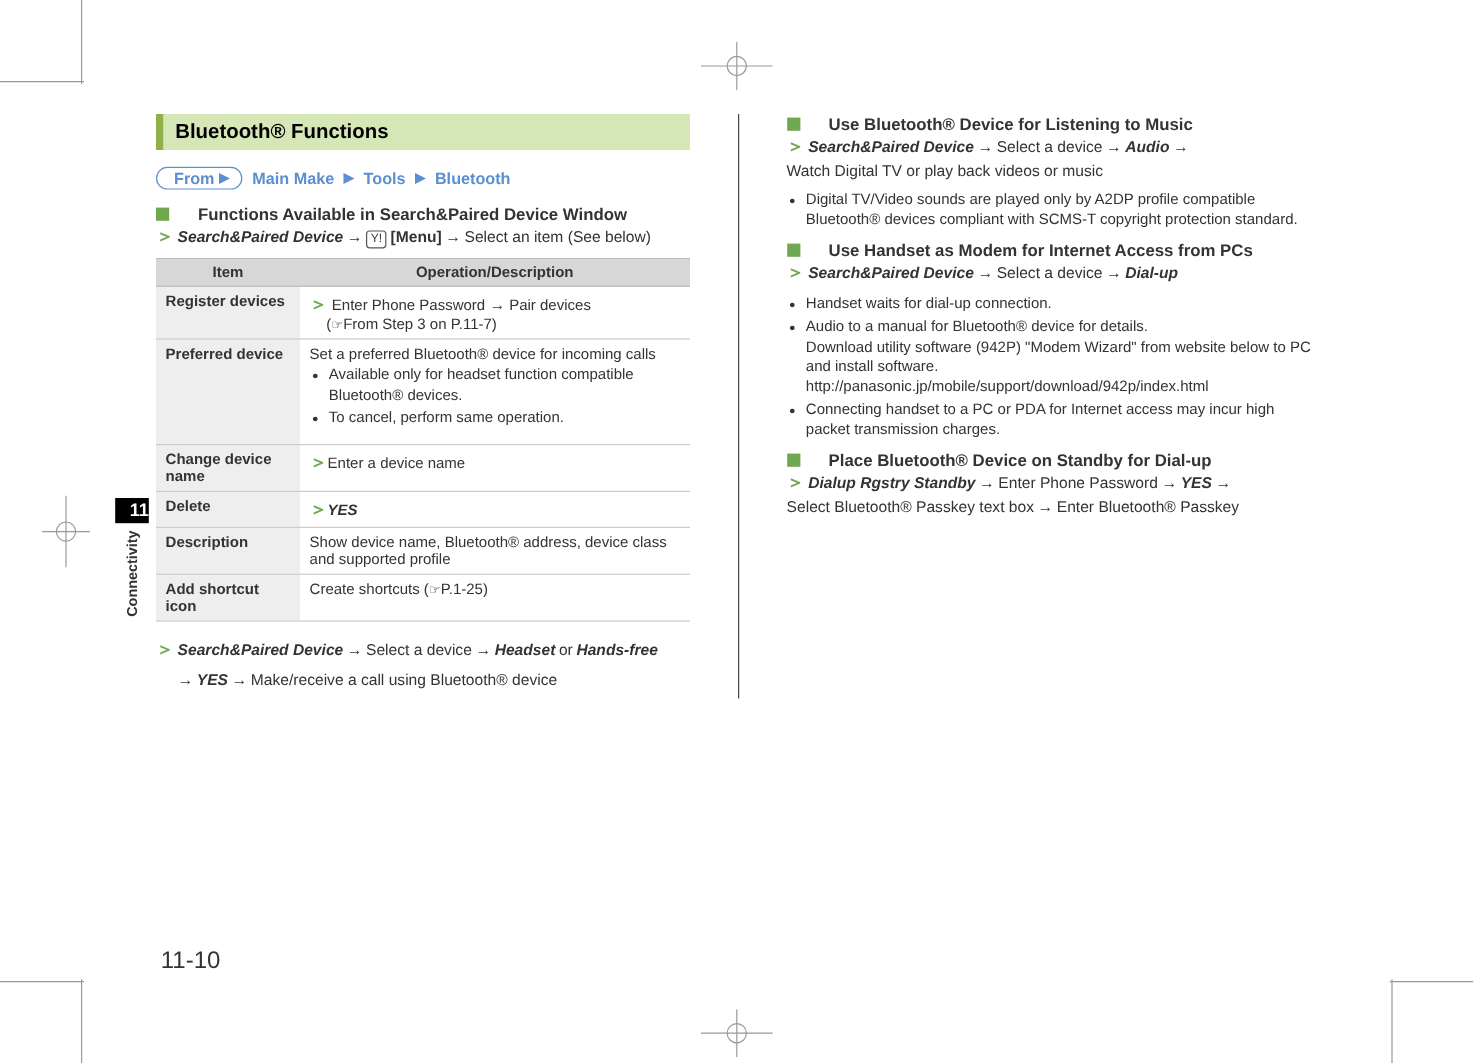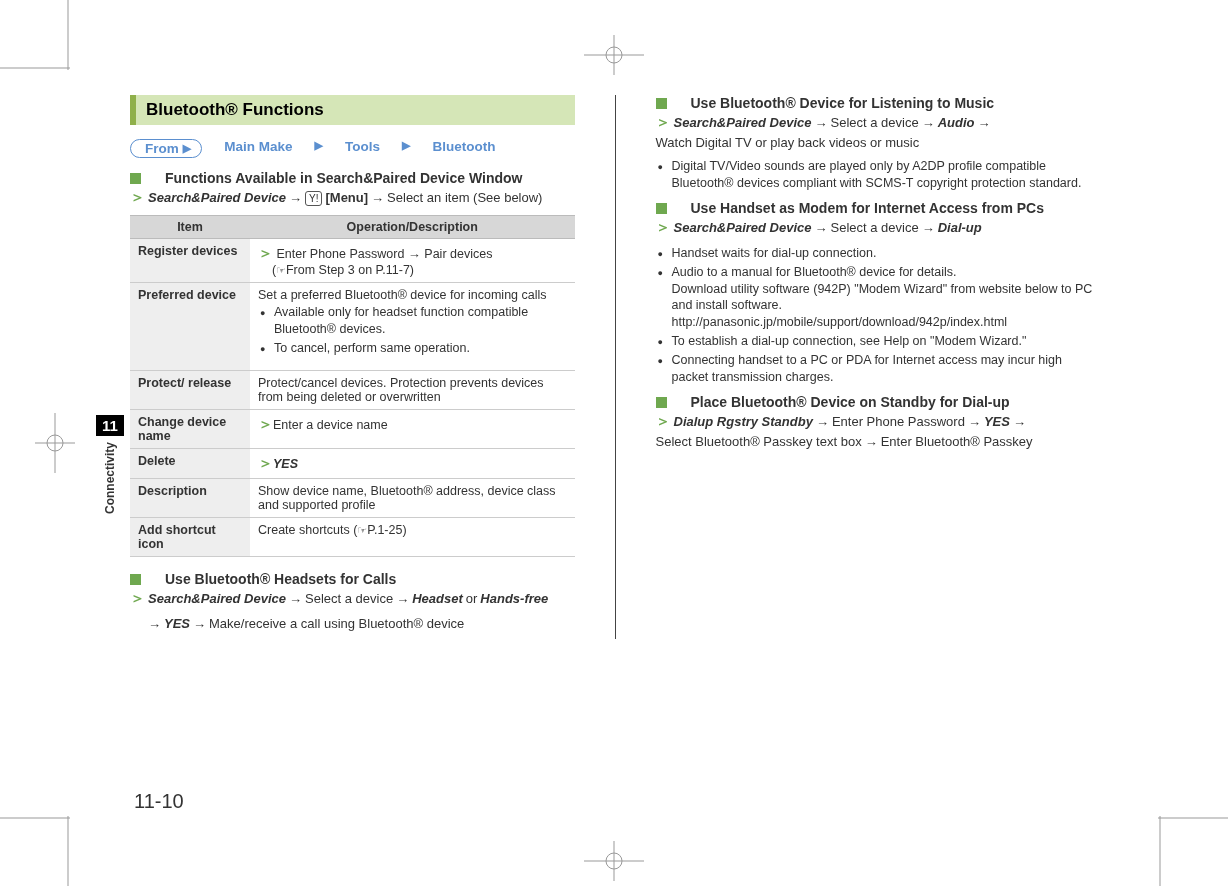--- a/index.html
+++ b/index.html
@@ -32,21 +32,22 @@
     background: #d5e6b7;
     border-left: 6px solid #8fb04a;
     padding: 5px 10px;
     font-weight: bold;
     font-size: 17px;
     color: #000000;
     margin-bottom: 14px;
   }
   .from-row {
     display: flex;
-    gap: 22px;
+    align-items: center;
+    gap: 8px;
     margin-bottom: 12px;
     font-size: 13.5px;
     font-weight: bold;
     color: #5b8fcf;
   }
   .from-badge {
     border: 1.5px solid #5b8fcf;
     border-radius: 12px;
     padding: 1px 10px 1px 14px;
     color: #5b8fcf;
@@ -116,21 +117,21 @@
   .bullet-list { list-style: none; padding-left: 2px; margin: 2px 0 8px 0; }
   .bullet-list li { position: relative; padding-left: 14px; margin-bottom: 2px; line-height: 1.35; font-size: 12.5px; }
   .bullet-list li::before { content: "●"; position: absolute; left: 0; font-size: 9px; top: 3px; }
   .indent { margin-left: 18px; }
   .hand-icon { font-size: 11px; }
   .side-tab {
     position: absolute;
     left: 96px;
     top: 415px;
     width: 28px;
-    text-align: center;
+    text-align: right;
   }
   .side-tab .num {
     background: #000;
     color: #fff;
     font-weight: bold;
     font-size: 15px;
     padding: 2px 0;
   }
   .side-tab .label {
     writing-mode: vertical-rl;
@@ -231,48 +232,40 @@
         <td class="item-name">Preferred device</td>
         <td>
           <span>Set a preferred Bluetooth® device for incoming calls</span>
           <ul class="bullet-list">
             <li>Available only for headset function compatible Bluetooth® devices.</li>
             <li>To cancel, perform same operation.</li>
           </ul>
         </td>
       </tr>
       <tr>
-        <td class="item-name">Protect/ release</td>
-        <td>Protect/cancel devices. Protection prevents devices from being deleted or overwritten</td>
-      </tr>
-      <tr>
         <td class="item-name">Change device name</td>
         <td><span class="chev">＞</span><span>Enter a device name</span></td>
       </tr>
       <tr>
         <td class="item-name">Delete</td>
         <td><span class="chev">＞</span><b><i>YES</i></b></td>
       </tr>
       <tr>
         <td class="item-name">Description</td>
         <td>Show device name, Bluetooth® address, device class and supported profile</td>
       </tr>
       <tr>
         <td class="item-name">Add shortcut icon</td>
         <td>
           <span>Create shortcuts (</span><span class="hand-icon">☞</span><span>P.1-25</span><span>)</span>
         </td>
       </tr>
     </tbody>
       </table>
 
-    <div class="heading-row">
-      <div class="green-square"></div>
-      <b>Use Bluetooth® Headsets for Calls</b>
-    </div>
     <div class="chevron-line">
       <span class="chev">＞</span>
       <b><i>Search&amp;Paired Device</i></b>
       <span class="arrow">→</span>
       <span>Select a device</span>
       <span class="arrow">→</span>
       <b><i>Headset</i></b>
       <span>or</span>
       <b><i>Hands-free</i></b>
     </div>
@@ -317,21 +310,20 @@
       <span class="arrow">→</span>
       <b><i>Dial-up</i></b>
     </div>
     <ul class="bullet-list">
       <li>Handset waits for dial-up connection.</li>
       <li>
         <span>Audio to a manual for Bluetooth® device for details.</span><br>
         <span>Download utility software (942P) "Modem Wizard" from website below to PC and install software.</span><br>
         <span>http://panasonic.jp/mobile/support/download/942p/index.html</span>
       </li>
-      <li>To establish a dial-up connection, see Help on "Modem Wizard."</li>
       <li>Connecting handset to a PC or PDA for Internet access may incur high packet transmission charges.</li>
     </ul>
 
     <div class="heading-row">
       <div class="green-square"></div>
       <b>Place Bluetooth® Device on Standby for Dial-up</b>
     </div>
     <div class="chevron-line">
       <span class="chev">＞</span>
       <b><i>Dialup Rgstry Standby</i></b>

